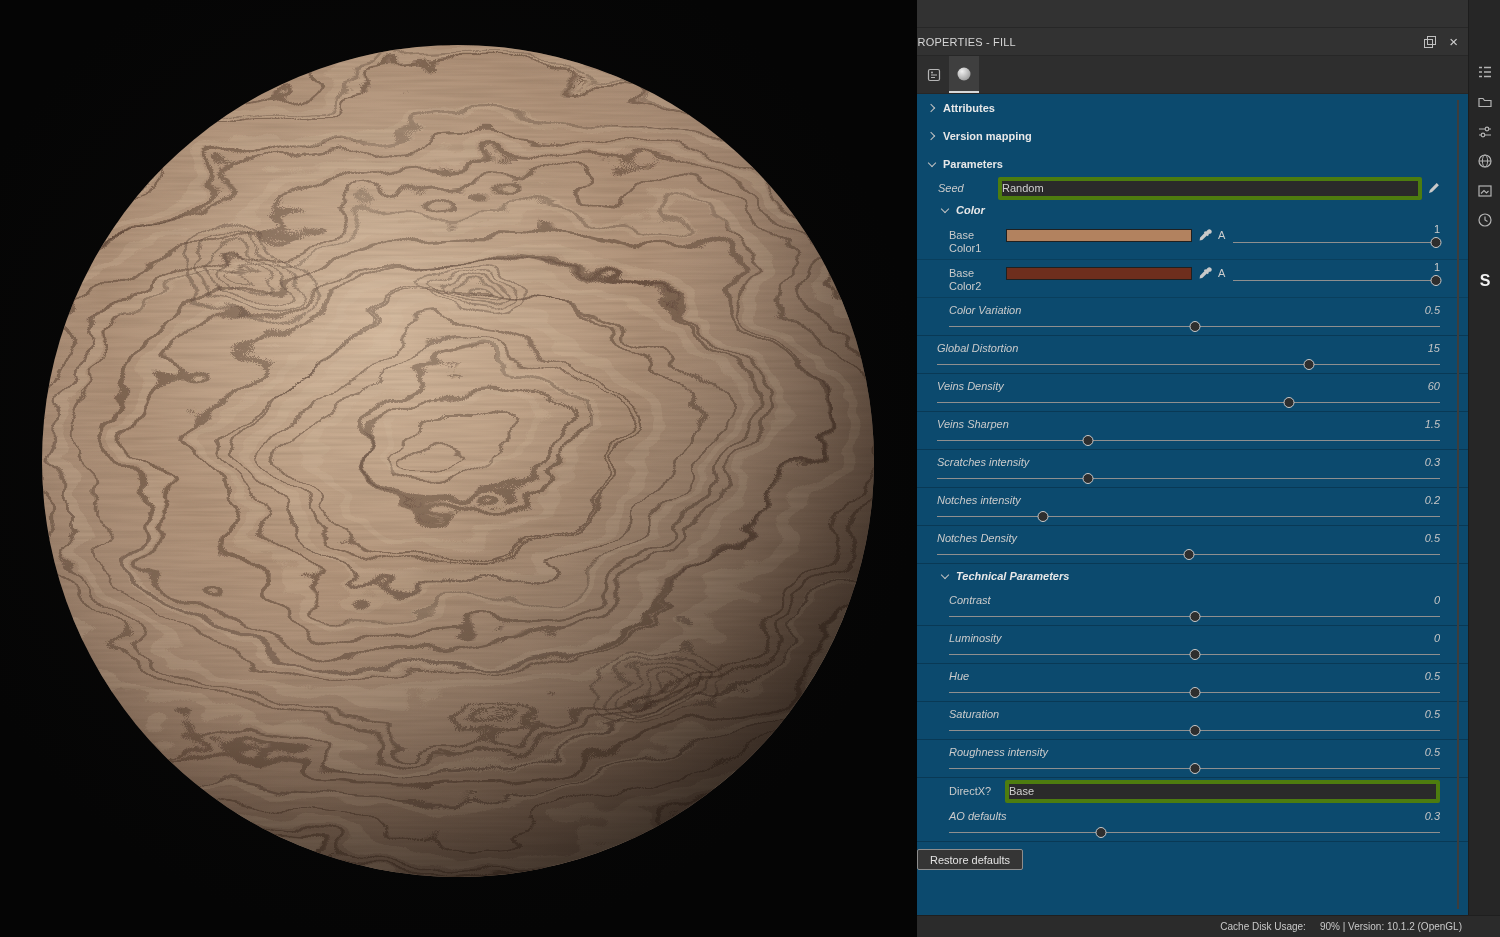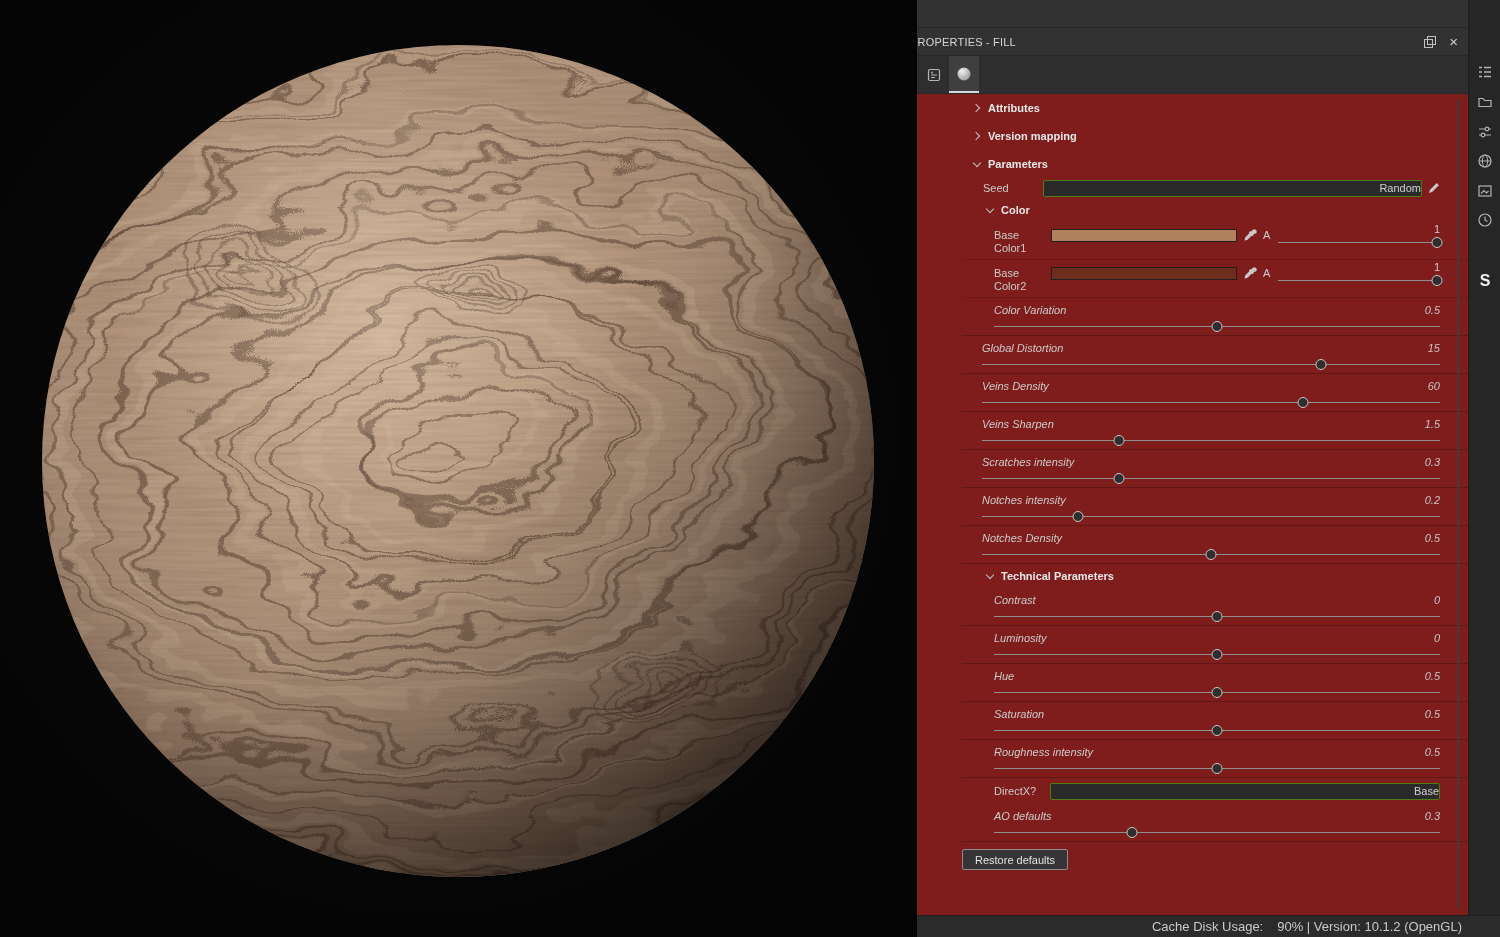--- a/index.html
+++ b/index.html
@@ -23,40 +23,40 @@
   .dock-icon::before{content:"";position:absolute;left:0;bottom:0;width:7px;height:7px;border:1px solid #c0c0c0;}
   .dock-icon::after{content:"";position:absolute;right:0;top:0;width:7px;height:7px;border:1px solid #c0c0c0;}
   .close-icon{color:#cfcfcf;font-size:15px;line-height:15px;cursor:default;}
   .close-icon::before{content:"\00d7";}
 
   .tab-bar{height:38px;display:flex;align-items:stretch;background:#2e2e2e;
     border-bottom:1px solid #272727;box-sizing:border-box;padding-left:2px;}
   .tab{width:30px;display:flex;align-items:center;justify-content:center;box-sizing:border-box;}
   .tab.selected{background:#3f3f3f;border-bottom:2px solid #d9d9d9;}
 
-  .content{position:relative;height:821px;overflow:hidden;background:#7f1d1d;padding-left:45px;}
+  .content{position:relative;height:821px;overflow:hidden;background:#0c4a6e;}
   .content::after{content:"";position:absolute;right:9px;top:6px;bottom:6px;width:2px;background:#3d3d3d;}
 
   .row{box-sizing:border-box;}
   .header{display:flex;align-items:center;height:28px;padding-left:10px;color:#e8e8e8;font-weight:700;}
-  .header.ind1{padding-left:23px;height:24px;}
+  .header.ind1{padding-left:23px;height:24px;font-style:italic;}
   .hlabel{font-size:11px;}
   .chev{width:10px;height:10px;position:relative;margin-right:6px;flex:none;}
   .chev::before{content:"";position:absolute;width:5px;height:5px;
     border-right:1.4px solid #c2c2c2;border-bottom:1.4px solid #c2c2c2;}
   .chev.right::before{transform:rotate(-45deg);left:1px;top:2px;}
   .chev.down::before{transform:rotate(45deg);left:2px;top:1px;}
 
   .plabel{color:#cbcbcb;}
   .pvalue{color:#c6c6c6;}
 
   .seedrow{height:20px;display:flex;align-items:center;padding:0 28px 0 21px;}
-  .seedrow .plabel{width:60px;flex:none;}
-  .wide-btn{flex:1;height:15px;line-height:15px;text-align:right;background:#2a2a2a;
-    border:1px solid #4d7c0f;border-radius:2px;color:#d0d0d0;box-sizing:content-box;cursor:default;}
+  .seedrow .plabel{width:60px;flex:none;font-style:italic;}
+  .wide-btn{flex:1;height:15px;line-height:15px;text-align:left;background:#2a2a2a;
+    border:4px solid #4d7c0f;border-radius:2px;color:#d0d0d0;box-sizing:content-box;cursor:default;}
   .pencil{margin-left:6px;flex:none;display:flex;}
 
   .togglerow{height:26px;display:flex;align-items:center;padding:0 28px 0 32px;}
   .togglerow .plabel{width:56px;flex:none;}
 
   .sliderrow{height:38px;padding:4px 28px 0 20px;border-bottom:1px solid rgba(0,0,0,.22);}
   .sliderrow.ind1{padding-left:32px;}
   .sl-top{display:flex;justify-content:space-between;align-items:center;height:15px;font-style:italic;}
   .sl-track{position:relative;height:14px;margin-top:3px;}
   .sl-line{position:absolute;left:0;right:0;top:6px;height:1px;background:#8f8f8f;}
@@ -81,21 +81,21 @@
 
   
   .icon-strip{position:absolute;left:1468px;top:0;width:32px;height:915px;background:#262626;
     border-left:1px solid #1d1d1d;box-sizing:border-box;}
   .strip-btn{position:absolute;left:2px;width:28px;height:28px;display:flex;align-items:center;justify-content:center;}
   .s-logo{color:#f2f2f2;font-weight:700;font-size:16px;}
 
   
   .status-bar{position:absolute;left:917px;top:915px;width:583px;height:22px;background:#2b2b2b;
     border-top:1px solid #1f1f1f;box-sizing:border-box;display:flex;align-items:center;
-    justify-content:flex-end;gap:14px;padding-right:38px;font-size:13px;color:#c9c9c9;}
+    justify-content:flex-end;gap:14px;padding-right:38px;font-size:10px;color:#c9c9c9;}
 </style>
 </head>
 <body>
 
 <div class="stage">
 
   <div class="viewport">
     <svg width="917" height="937" viewBox="0 0 917 937">
       <defs>
         <clipPath id="sphClip">

